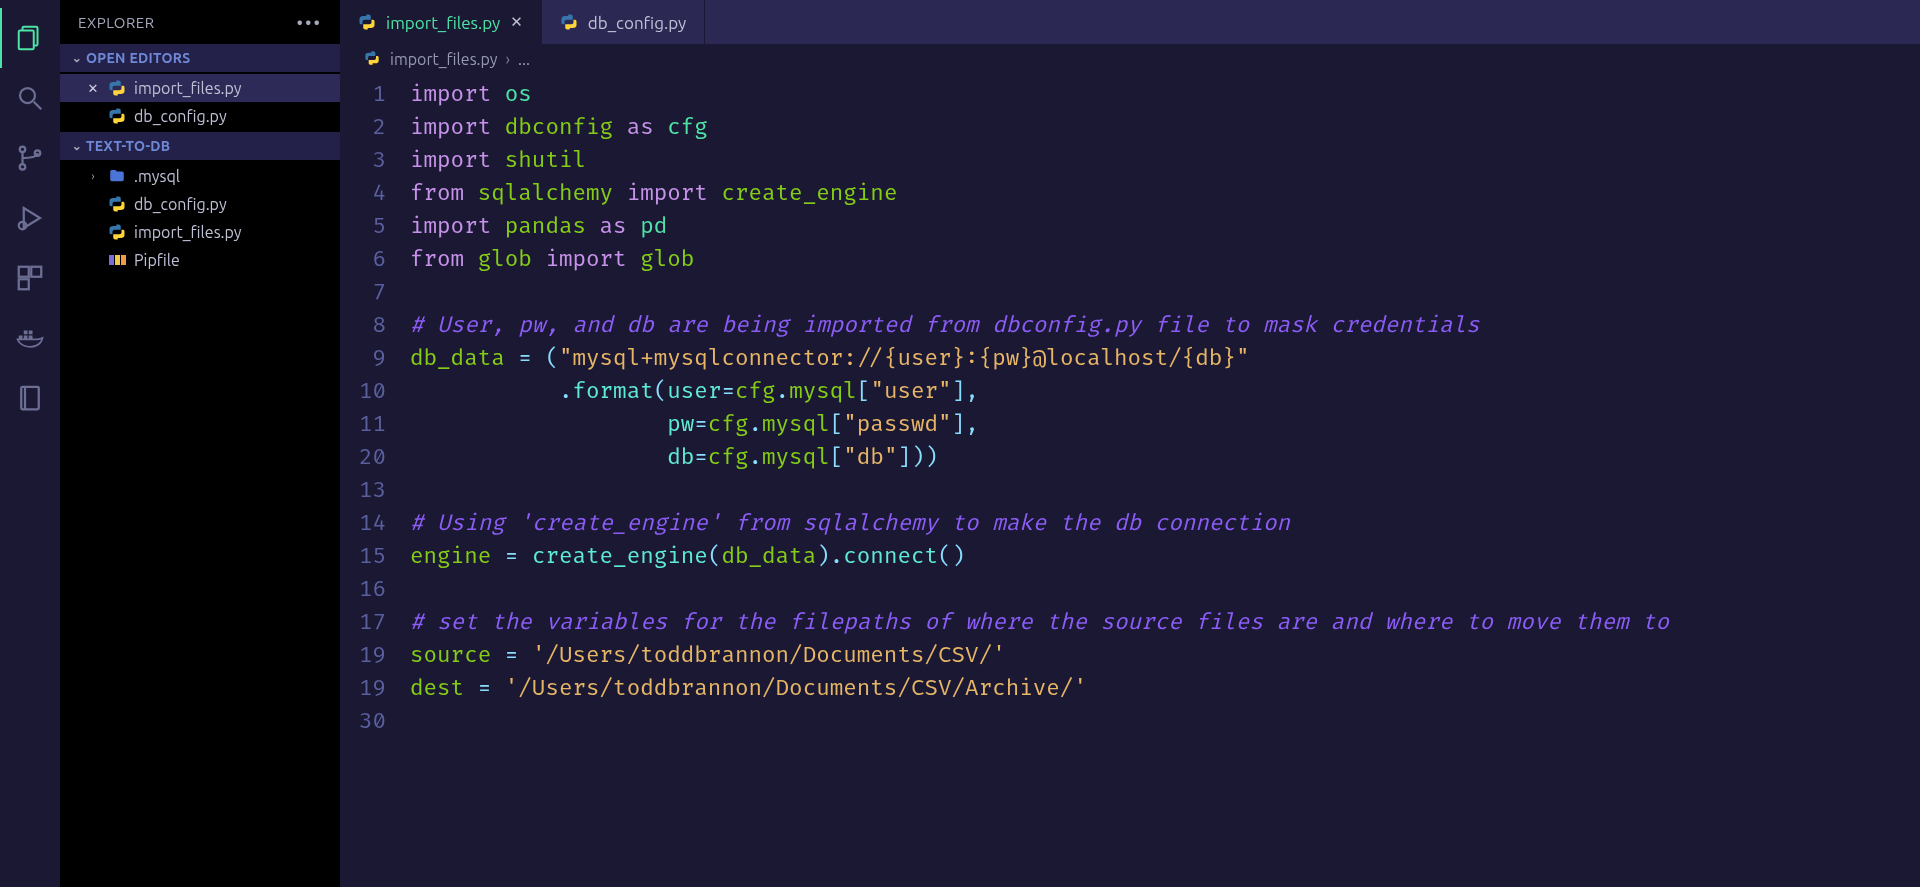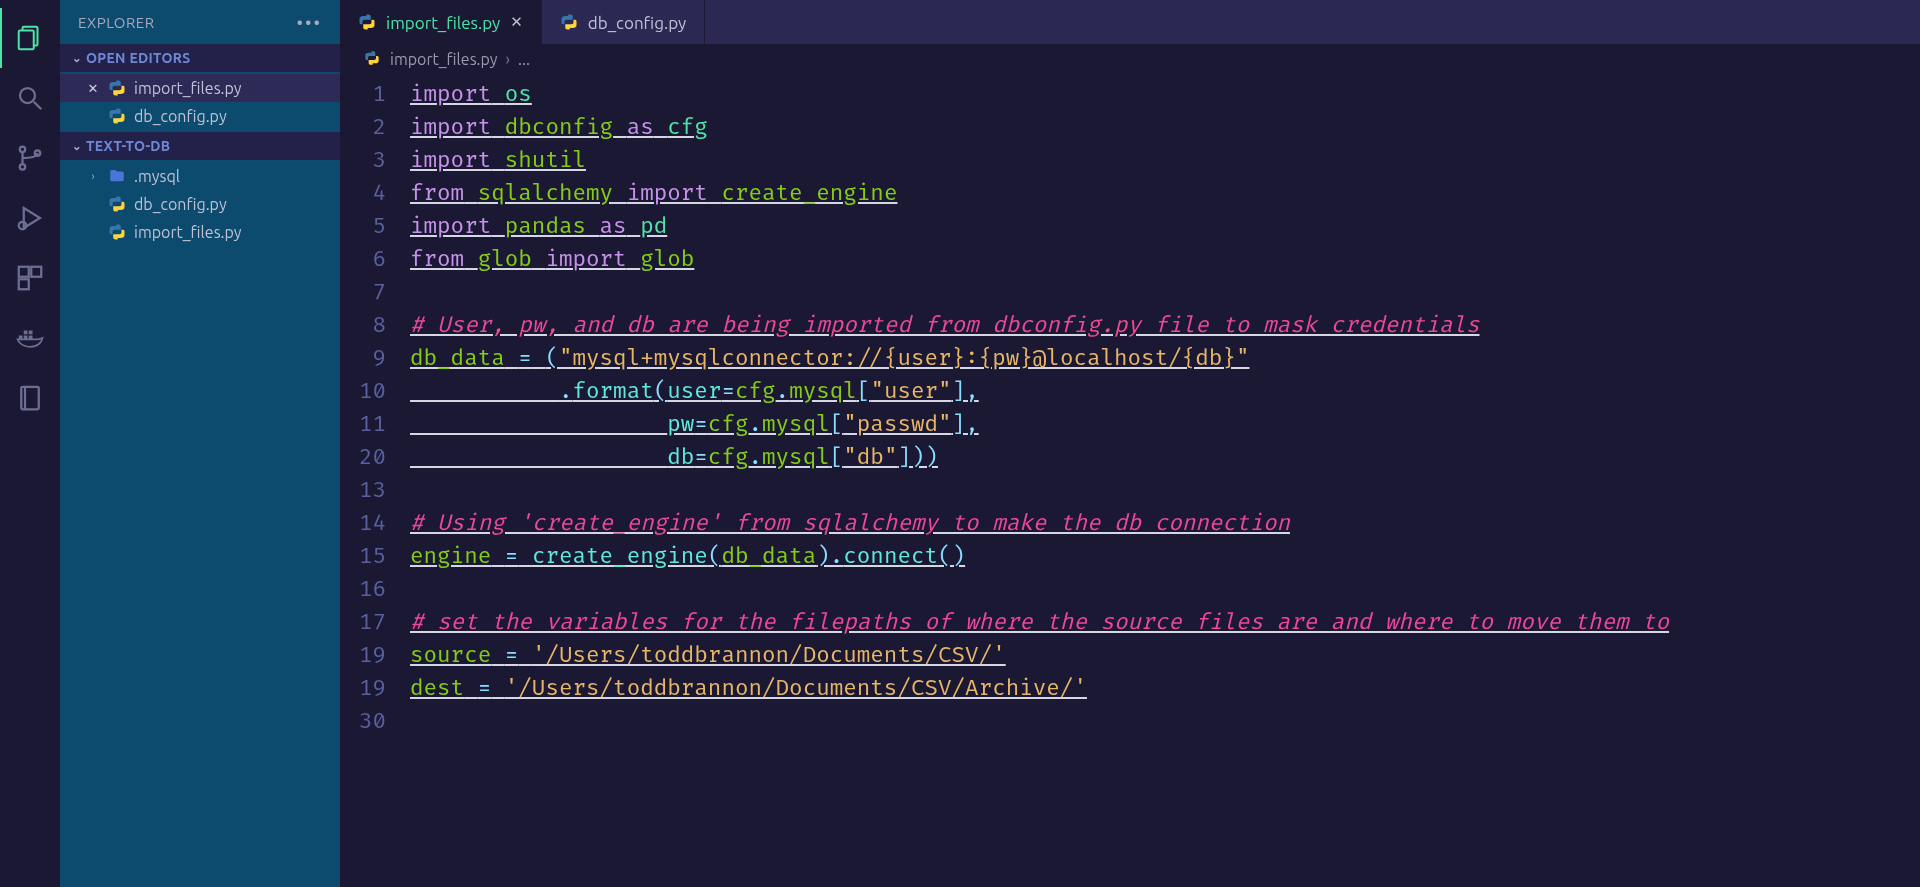--- a/index.html
+++ b/index.html
@@ -28,21 +28,21 @@
   .activity-item.dim { color: #6c6f93; }
   .activity-item svg { width: 30px; height: 30px; }
   .activity-item.active::before {
     content: ""; position: absolute; left: 0; top: 0; bottom: 0;
     width: 2px; background: #4ee3a6;
   }
 
   
   .sidebar {
     width: 280px;
-    background: #0c4a6e;
+    background: #000000;
     display: flex; flex-direction: column;
     font-size: 16px;
   }
   .sidebar-header {
     height: 44px;
     display: flex; align-items: center; justify-content: space-between;
     padding: 0 18px;
     color: #a7a9bc;
     letter-spacing: 0.5px;
     font-size: 15px;
@@ -127,30 +127,29 @@
     color: #5a5f9e;
     user-select: none;
     padding-top: 4px;
   }
   .gutter div { height: 33px; }
   .code {
     flex: 1;
     white-space: pre;
     color: #d6d7e4;
     padding-top: 4px;
-    text-decoration: underline;
   }
   .code div { height: 33px; }
   .tok-kw { color: #c792ea; }
   .tok-mod { color: #84cc16; }
   .tok-var { color: #5eead4; }
   .tok-fn { color: #5eead4; }
   .tok-str { color: #e6b566; }
   .tok-op { color: #89ddff; }
-  .tok-cmt { color: #ec4899; font-style: italic; }
+  .tok-cmt { color: #8b5cf6; font-style: italic; }
   .tok-py { color: #4ee3a6; }
 
   .python-svg-bg { fill:#3776ab; }
   .python-svg-fg { fill:#ffd43b; }
 </style>
 </head>
 <body>
 
 <div class="activitybar">
   <div class="activity-item active">
@@ -263,20 +262,29 @@
     </div>
     <div class="tree-row">
       <span class="spacer"></span>
       <span class="file-icon">
         <svg viewBox="0 0 24 24">
             <path class="python-svg-bg" d="M11 2h3c2 0 3 1 3 3v4H9c-2 0-3 1-3 3v3H4c-2 0-2-2-2-3V8c0-3 2-4 5-4h4V2z"></path>
             <path class="python-svg-fg" d="M13 22h-3c-2 0-3-1-3-3v-4h8c2 0 3-1 3-3V9h2c2 0 2 2 2 3v4c0 3-2 4-5 4h-4v2z"></path>
           </svg>
       </span>
       <span>import_files.py</span>
+    </div>
+    <div class="tree-row">
+      <span class="spacer"></span>
+      <span class="pip-icon">
+          <span class="b1"></span>
+          <span class="b2"></span>
+          <span class="b3"></span>
+        </span>
+      <span>Pipfile</span>
     </div>
   </div>
 </div>
 
 <div class="editor">
   <div class="tabs">
     <div class="tab active">
       <span class="file-icon">
         <svg viewBox="0 0 24 24" width="18" height="18">
             <path class="python-svg-bg" d="M11 2h3c2 0 3 1 3 3v4H9c-2 0-3 1-3 3v3H4c-2 0-2-2-2-3V8c0-3 2-4 5-4h4V2z"></path>

